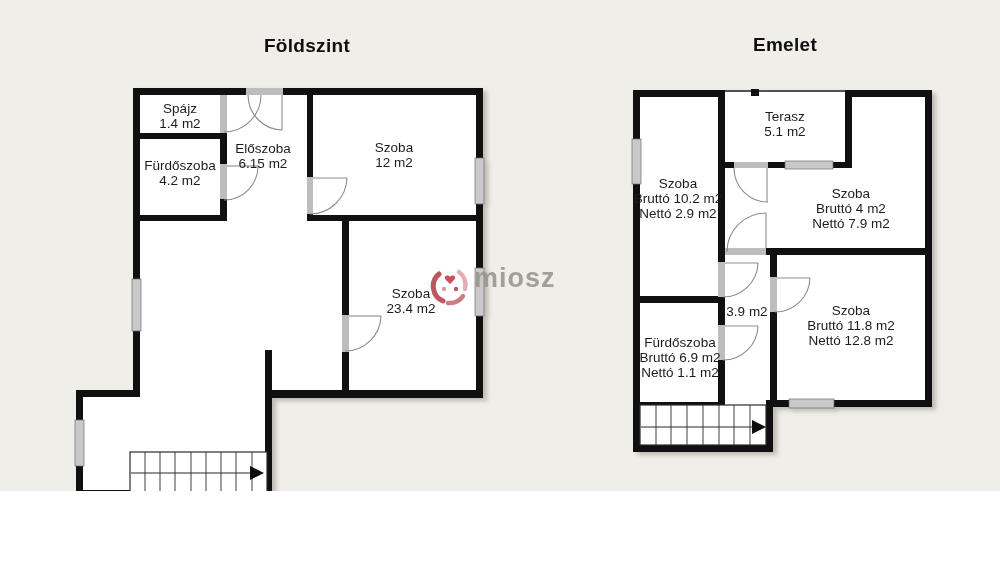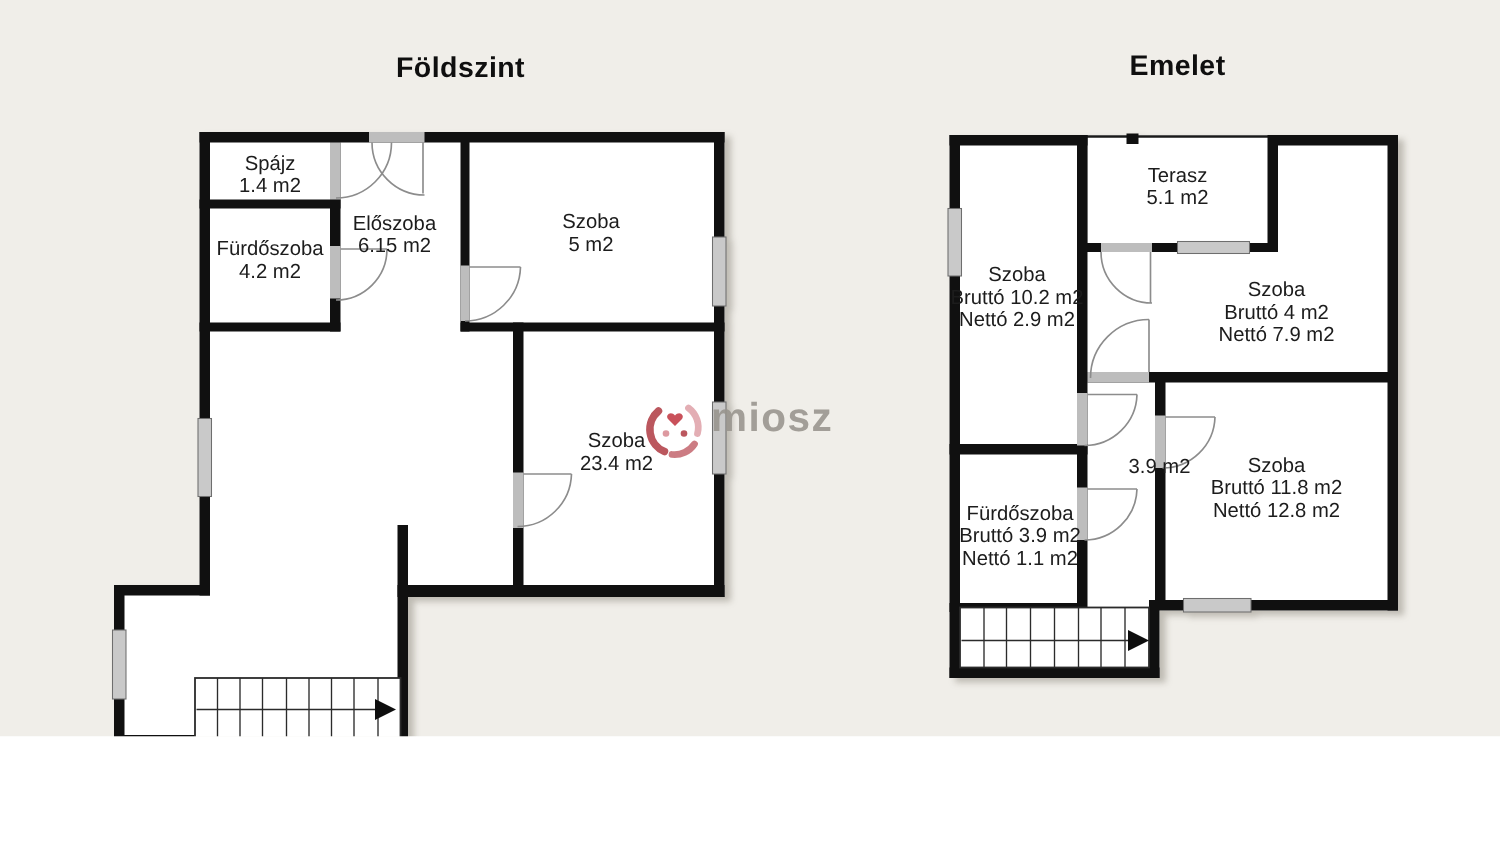--- a/index.html
+++ b/index.html
@@ -201,52 +201,52 @@
   <div class="lbl" style="left:180px;top:173px">
     <div>Fürdőszoba</div>
       <div>4.2 m2</div>
   </div>
   <div class="lbl" style="left:263px;top:156px">
     <div>Előszoba</div>
       <div>6.15 m2</div>
   </div>
   <div class="lbl" style="left:394px;top:155px">
     <div>Szoba</div>
-      <div>5 m2</div>
+      <div>12 m2</div>
   </div>
   <div class="lbl" style="left:411px;top:301px">
     <div>Szoba</div>
       <div>23.4 m2</div>
   </div>
 
   <div class="lbl" style="left:785px;top:124px">
     <div>Terasz</div>
       <div>5.1 m2</div>
   </div>
   <div class="lbl" style="left:678px;top:198px">
     <div>Szoba</div>
       <div>Bruttó 10.2 m2</div>
       <div>Nettó 2.9 m2</div>
   </div>
   <div class="lbl" style="left:851px;top:208px">
     <div>Szoba</div>
       <div>Bruttó 4 m2</div>
       <div>Nettó 7.9 m2</div>
   </div>
-  <div class="lbl" style="left:773px;top:311px">
+  <div class="lbl" style="left:747px;top:311px">
     <div>3.9 m2</div>
   </div>
   <div class="lbl" style="left:851px;top:325px">
     <div>Szoba</div>
       <div>Bruttó 11.8 m2</div>
       <div>Nettó 12.8 m2</div>
   </div>
   <div class="lbl" style="left:680px;top:357px">
     <div>Fürdőszoba</div>
-      <div>Bruttó 3.9 m2</div>
+      <div>Bruttó 6.9 m2</div>
       <div>Nettó 1.1 m2</div>
   </div>
 
   <div class="wm">
     <svg width="40" height="42" viewBox="0 0 40 42">
       <circle cx="20" cy="21" r="17" fill="#ffffff"></circle>
       <path d="M9,9 A16,16 0 0 0 13,36" fill="none" stroke="#b24048" stroke-width="5" stroke-linecap="round"></path>
       <path d="M18,38 A16,16 0 0 0 33,31" fill="none" stroke="#c66b72" stroke-width="4.5" stroke-linecap="round"></path>
       <path d="M29,7 A16,16 0 0 1 35,24" fill="none" stroke="#e0a3aa" stroke-width="4.5" stroke-linecap="round"></path>
       <path d="M20,12 c-2.5,-3.5 -7,-0.5 -4.5,2.5 l4.5,4.5 l4.5,-4.5 c2.5,-3 -2,-6 -4.5,-2.5 z" fill="#c23a44"></path>

